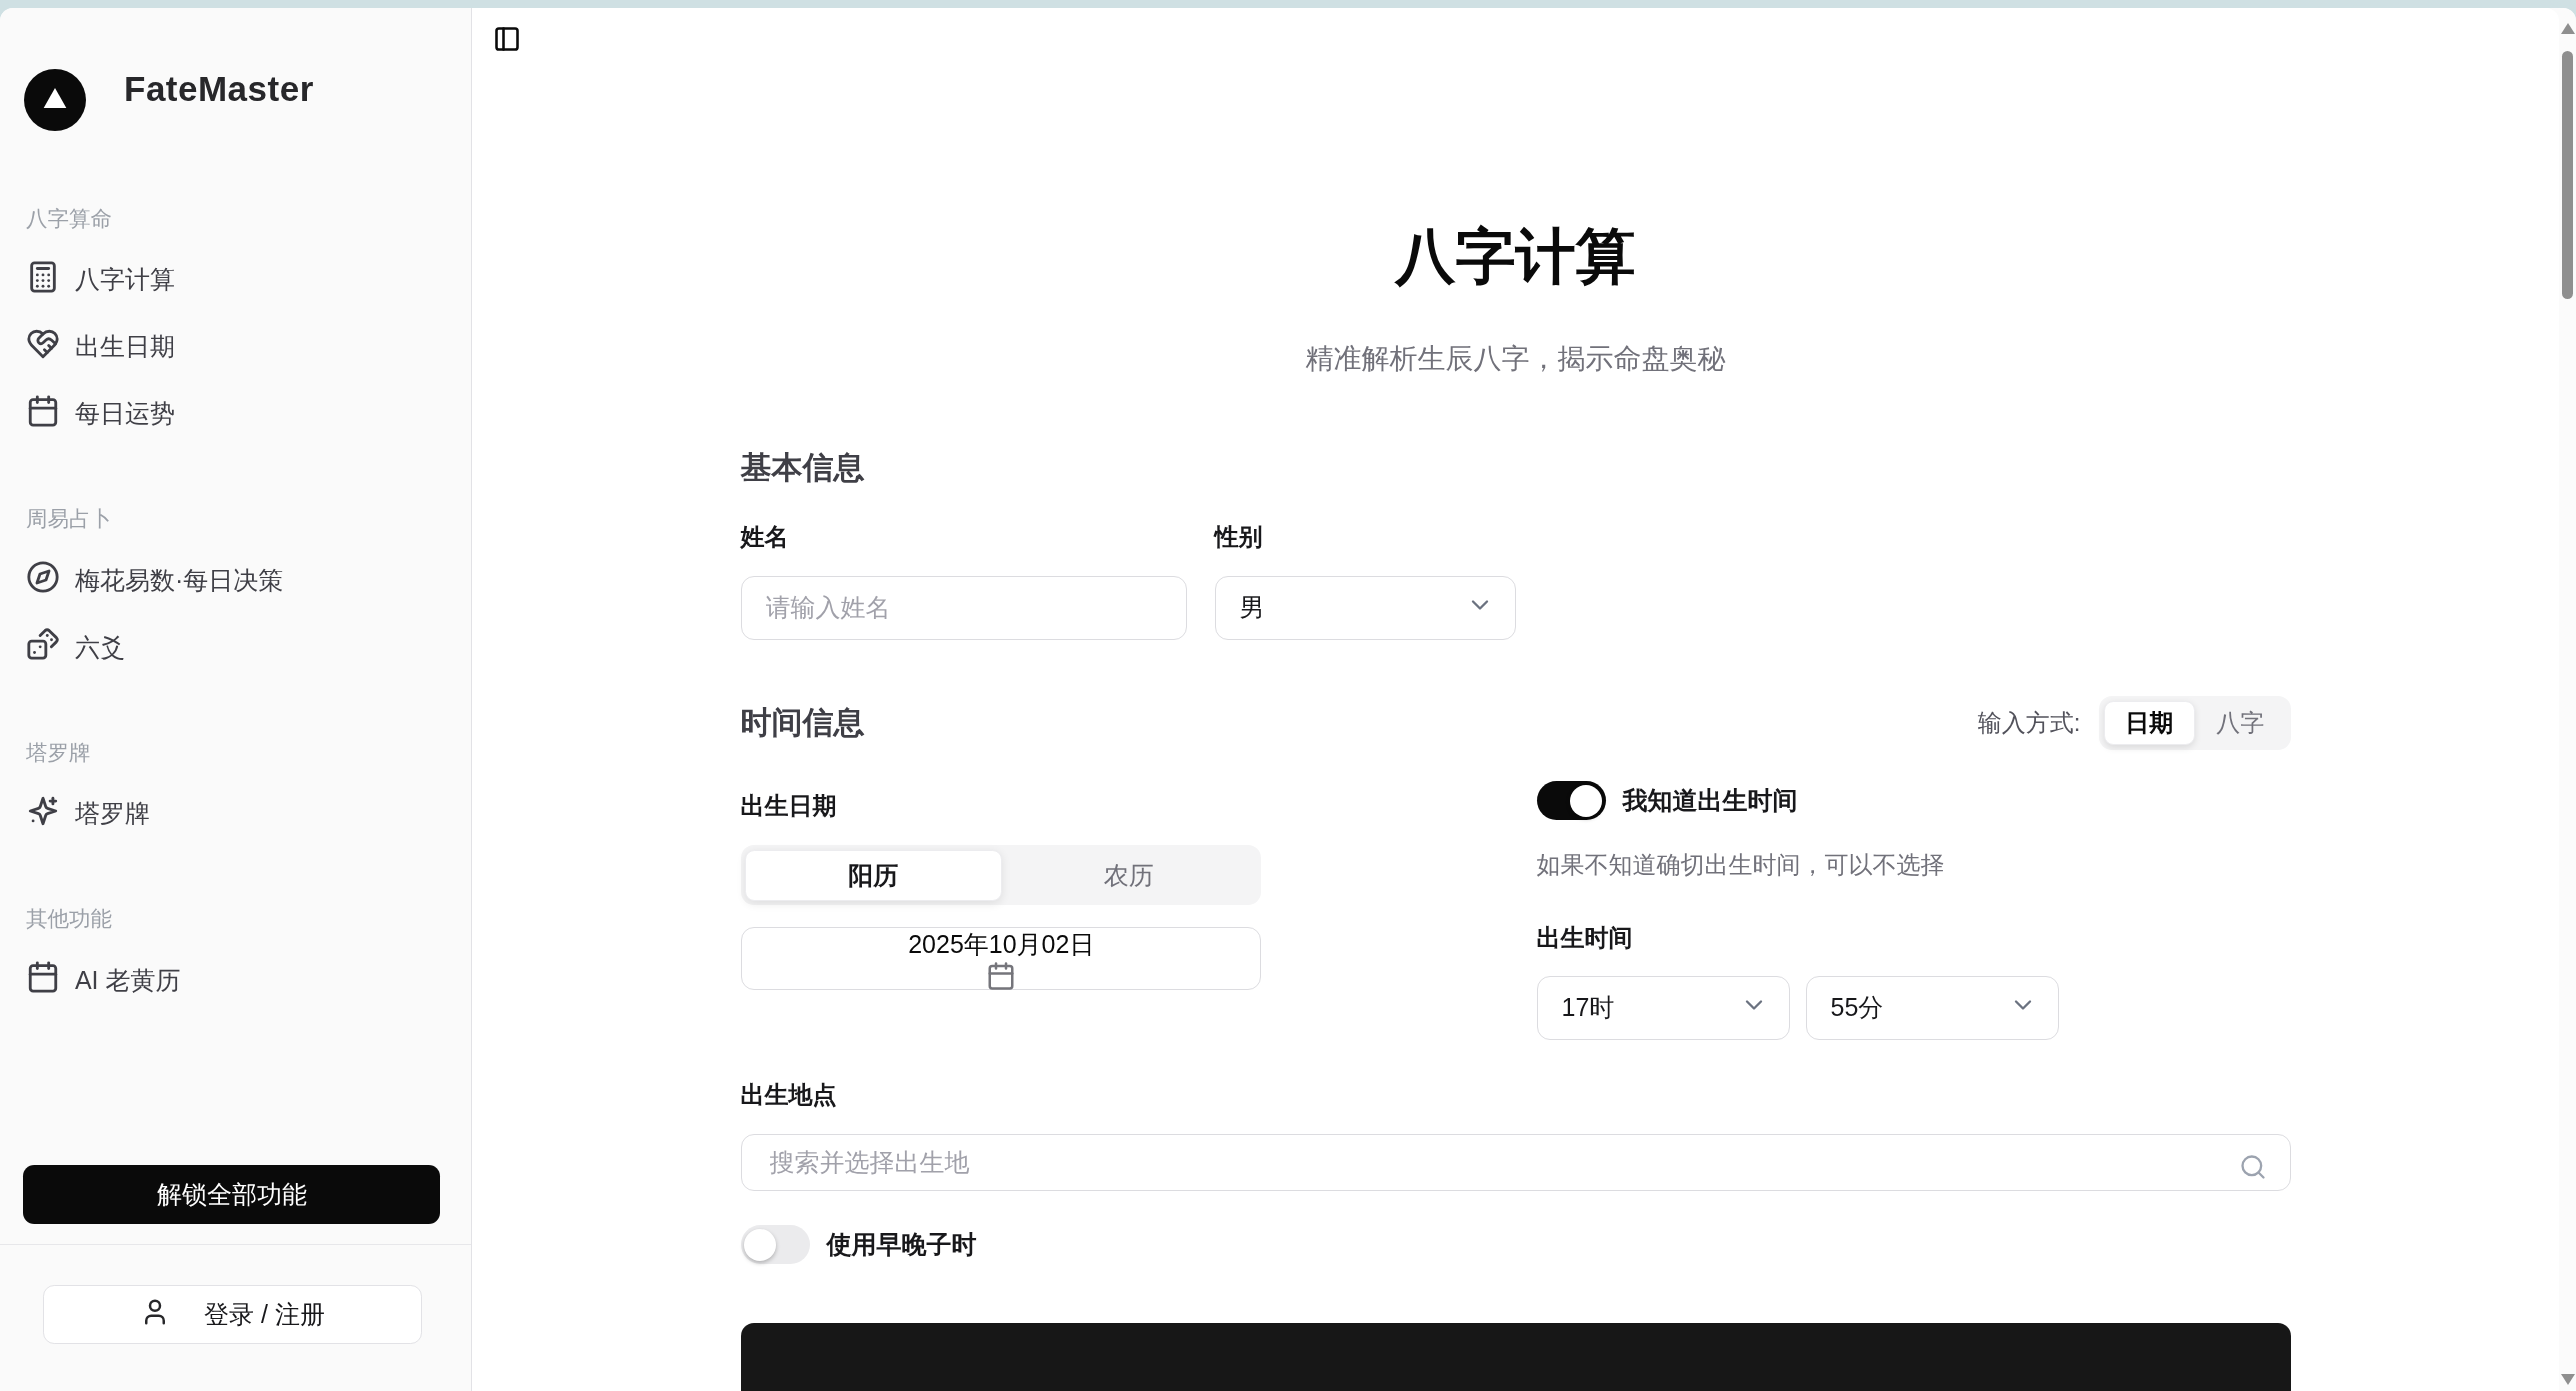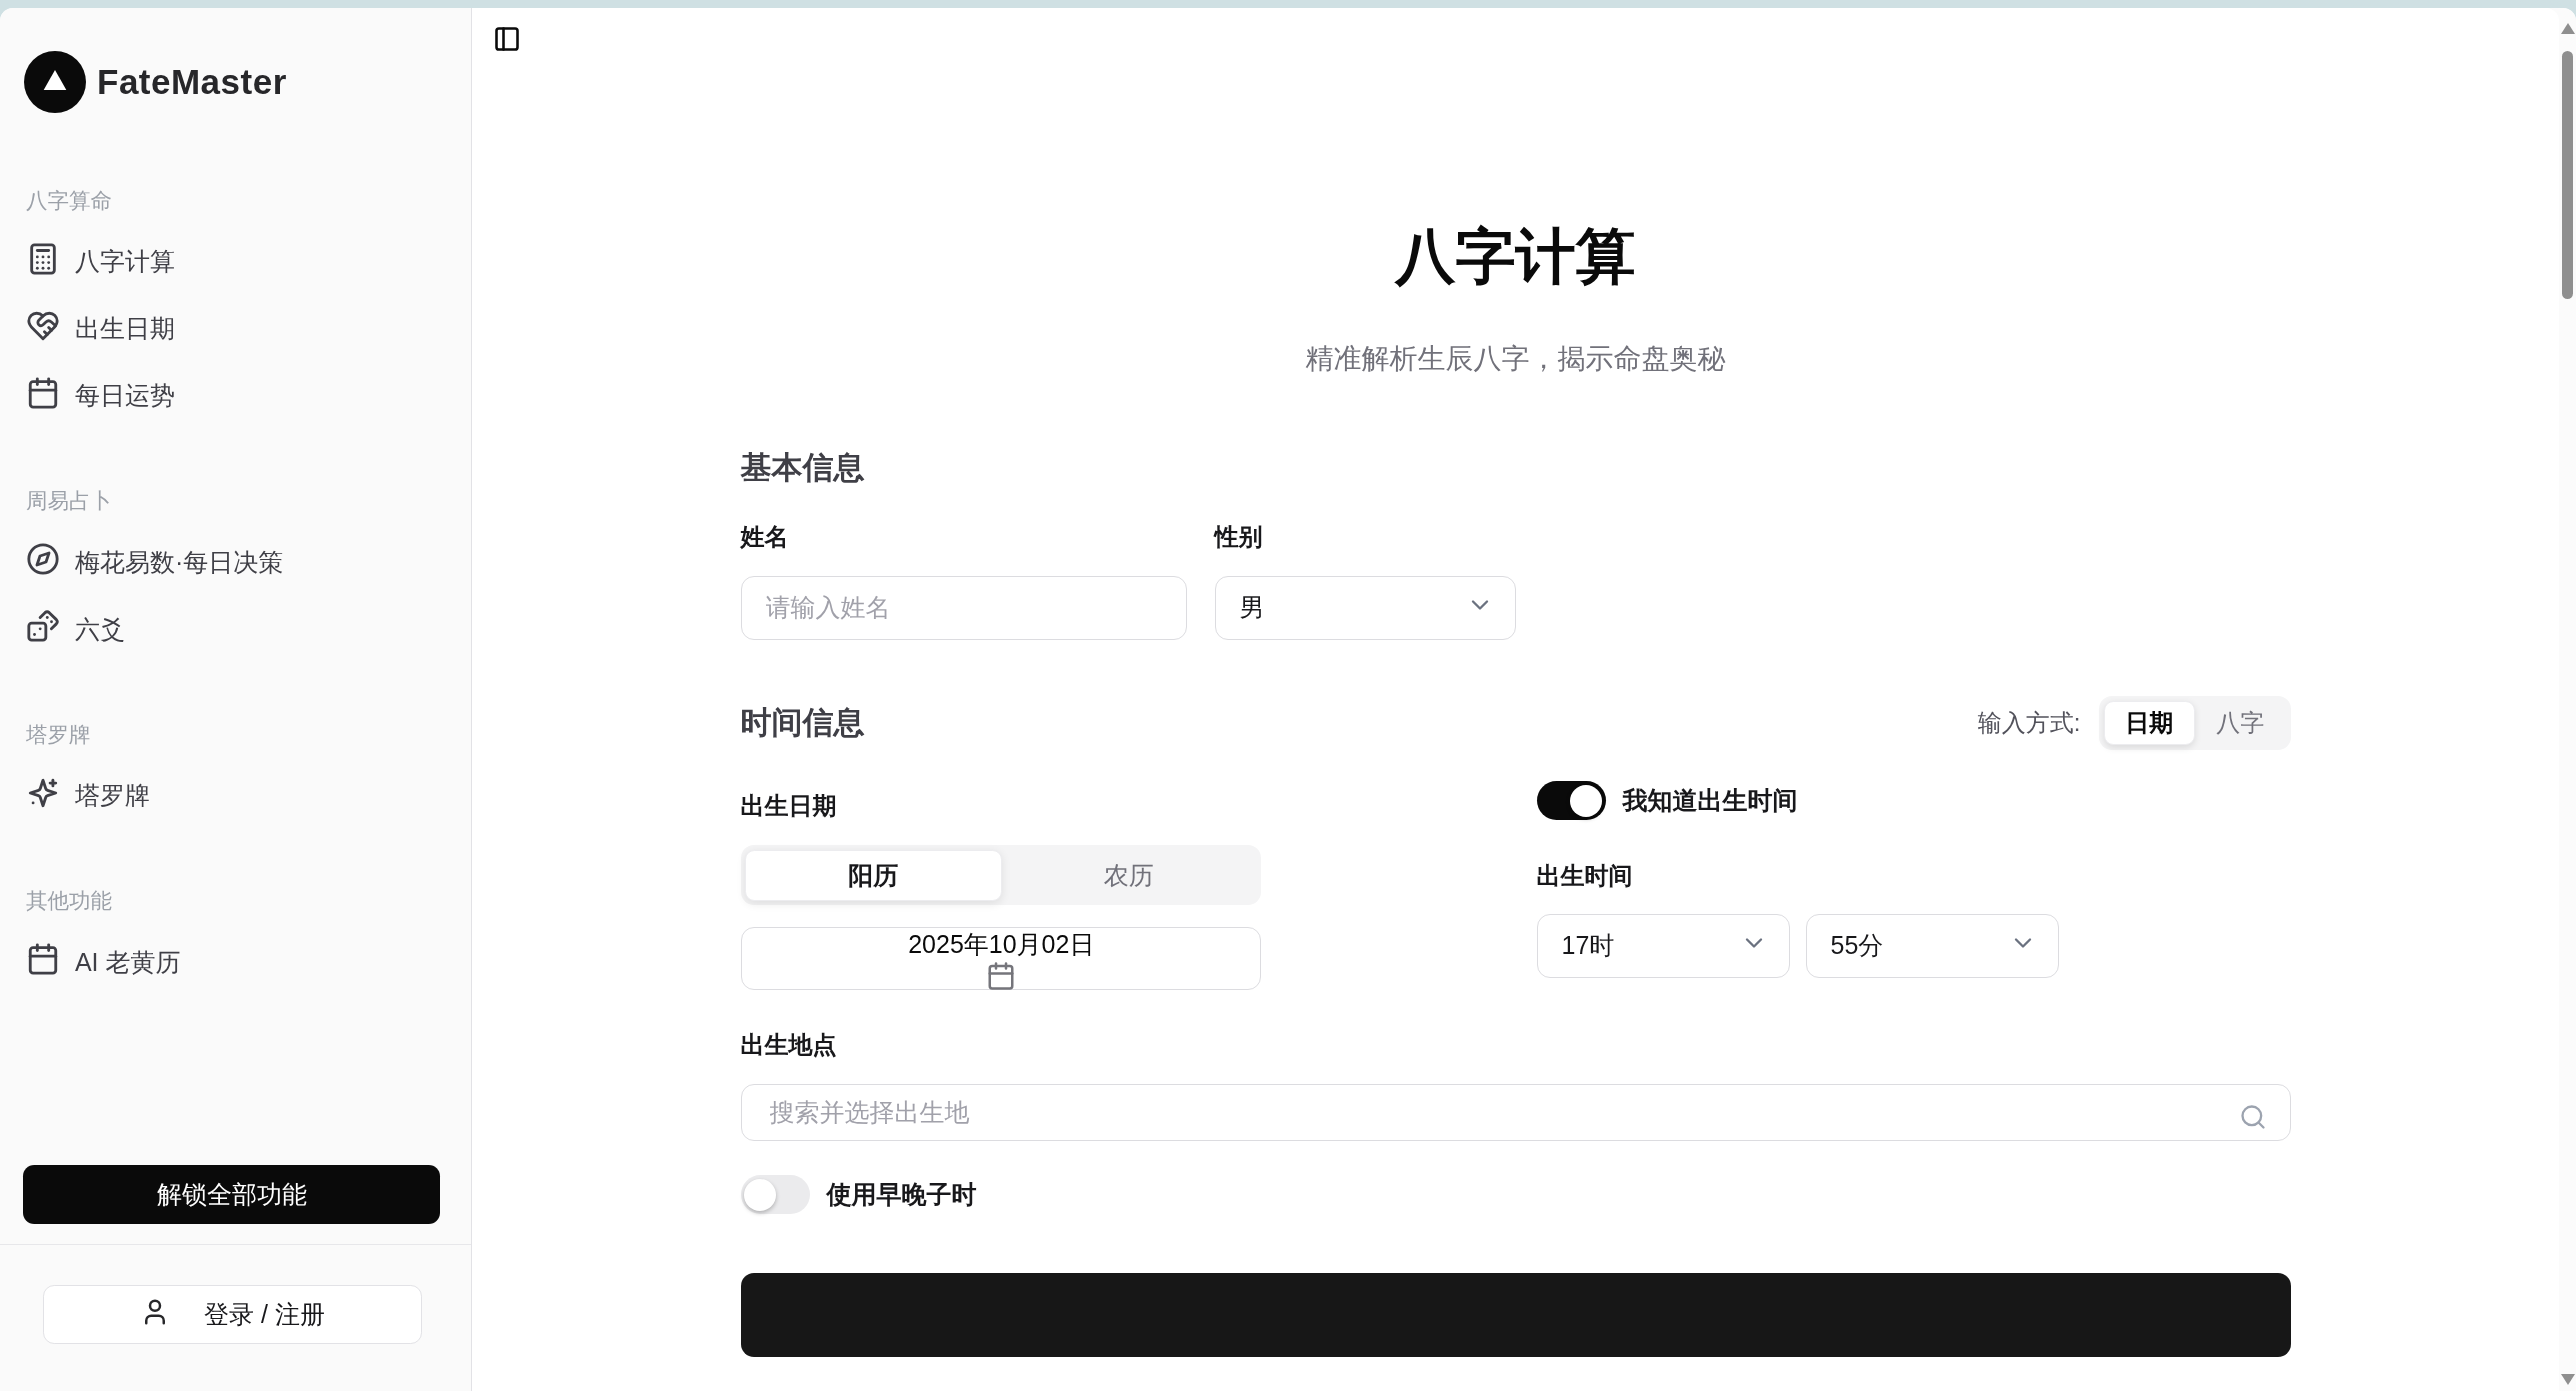--- a/index.html
+++ b/index.html
@@ -14,21 +14,21 @@
     position:absolute;top:7.5px;left:0;right:0;bottom:0;
     background:#fbfbfb;border-radius:13px 13px 0 0;
     display:flex;overflow:hidden;
   }
   
   .sidebar{
     flex:0 0 472px;width:472px;box-sizing:border-box;
     background:#fafafa;border-right:1.9px solid #e2e2e6;
     position:relative;padding:0 24px;
   }
-  .logo-row{display:flex;align-items:center;gap:11px;padding-top:43px;}
+  .logo-row{display:flex;align-items:flex-start;gap:38px;padding-top:61px;}
   .logo-circle{width:62px;height:62px;border-radius:50%;background:#0a0a0a;
     display:flex;align-items:center;justify-content:center;flex:0 0 62px;}
   .brand-name{font-size:35px;font-weight:700;color:#27272a;letter-spacing:0.5px;}
   nav{margin-top:67px;}
   .nav-section + .nav-section{margin-top:51px;}
   .nav-label{font-size:21.5px;color:#9ba0a8;height:41px;display:flex;align-items:center;
     margin-bottom:7.5px;padding-left:1.9px;}
   .nav-item{height:67px;display:flex;align-items:center;gap:15px;font-size:25px;
     color:#3f3f46;padding-left:1.9px;cursor:pointer;border-radius:11.2px;}
   .nav-item svg{width:34px;height:34px;flex:0 0 34px;}
@@ -310,20 +310,21 @@
           </button>
         </div>
 
         <div class="col-right">
           <div class="toggle-row">
             <div class="switch on">
                 <div class="knob"></div>
               </div>
             <span class="toggle-label">我知道出生时间</span>
           </div>
+          <p class="hint">如果不知道确切出生时间，可以不选择</p>
           <label class="field-label birth-time-label">出生时间</label>
           <div class="selects-row">
             <div class="select">
               <span>17时</span>
               <span>
                 <svg class="stroke" width="28" height="28" viewBox="0 0 24 24">
                     <path d="m6 9 6 6 6-6"></path>
                   </svg>
               </span>
             </div>

